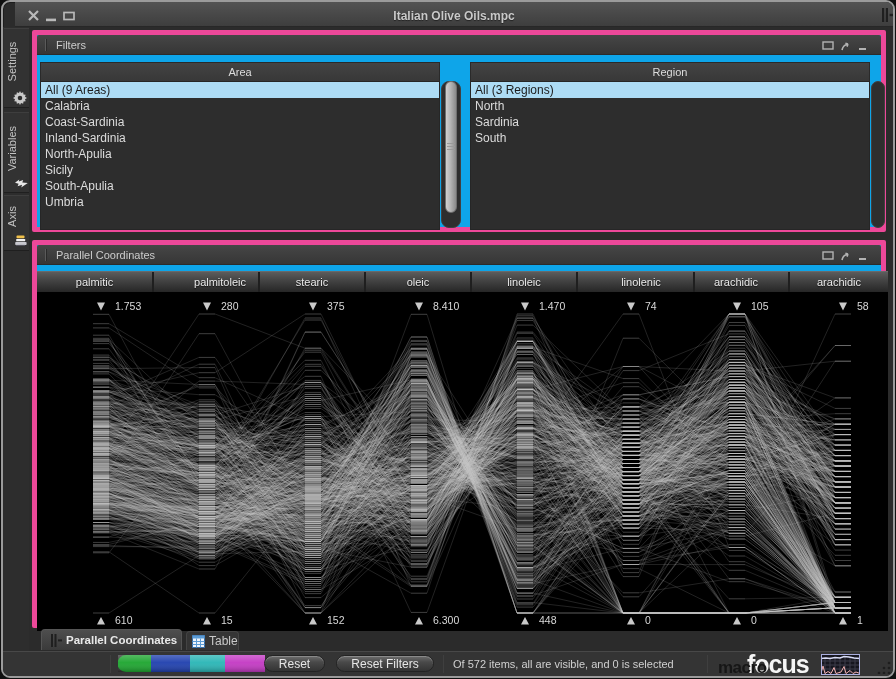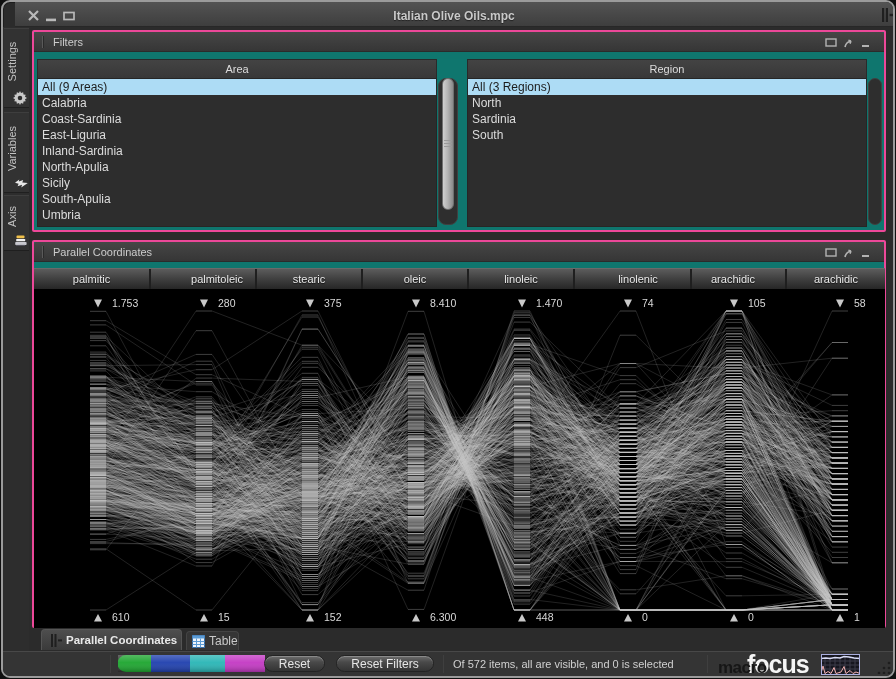--- a/index.html
+++ b/index.html
@@ -3,21 +3,21 @@
 *{margin:0;padding:0;box-sizing:border-box}
 html,body{width:896px;height:679px;overflow:hidden;background:#101010;font-family:"Liberation Sans",sans-serif}
 .abs{position:absolute}
 #win{position:absolute;left:1px;top:0px;width:894px;height:678px;border:2px solid #9b9b9b;border-radius:9px;background:#2b2b2b;overflow:hidden;box-shadow:inset 0 0 0 1px #1d1d1d}
 #titlebar{position:absolute;left:12px;right:0;top:0;height:25px;background:linear-gradient(#535353,#3e3e3e);border-bottom:1px solid #272727}
 #title{position:absolute;left:0;right:0;top:7px;text-align:center;font-size:12px;font-weight:bold;color:#c9c9c9;text-shadow:0 1px 1px #222}
 #sidebar{position:absolute;left:0;top:25px;width:26px;bottom:25px;background:#2d2d2d}
 .stab{position:absolute;left:1px;width:25px;background:#323232;border-top:1px solid #3e3e3e;border-bottom:1px solid #1f1f1f}
 .vtext{position:absolute;left:-22px;width:60px;height:13px;line-height:13px;color:#c2c2c2;font-size:11px;white-space:nowrap;transform:rotate(-90deg);text-align:center}
 #main{position:absolute;left:26px;top:25px;right:0;bottom:25px;background:#2b2b2b}
-.panel{position:absolute;background:#0f766e;border:2px solid #ec4899;border-radius:2px}
+.panel{position:absolute;background:#0ea5e9;border:5px solid #ec4899;border-radius:2px}
 .phead{position:absolute;left:0;right:0;top:0;height:20px;background:linear-gradient(#464646,#363636);border-bottom:1px solid #2b2b2b;border-radius:2px 2px 0 0}
 .phead .grip{position:absolute;left:8px;top:4px;width:2px;height:12px;background:#5a5a5a;border-right:1px solid #2a2a2a}
 .phead .ptitle{position:absolute;left:19px;top:4px;font-size:11px;color:#cccccc}
 .picons{position:absolute;top:5px;right:13px}
 .listhead{position:absolute;height:20px;background:linear-gradient(#434343,#383838);border:1px solid #2a2a2a;border-bottom:1px solid #262626;color:#dddddd;font-size:11px;text-align:center;line-height:19px}
 .listbody{position:absolute;background:#2d2d2d;border:1px solid #262626;border-top:none}
 .lrow{height:16px;line-height:16px;font-size:12px;color:#dcdcdc;padding-left:4px;white-space:nowrap}
 .lrow.sel{background:#addcf5;color:#1c1c1c}
 .sbtrack{position:absolute;background:#2e2e2e;border:1px solid #404040;border-radius:8px}
 .sbthumb{position:absolute;border-radius:6px;background:linear-gradient(90deg,#cfcfcf,#b5b5b5 45%,#8a8a8a);border:1px solid #6f6f6f}
@@ -84,21 +84,20 @@
           <rect x="1" y="2" width="10" height="7" fill="none" stroke="#b3b3b3" stroke-width="1.4"></rect>
           <path d="M20 10 Q21 5 26 4 M26 4 l-2.6-.8 M26 4 l-1 2.6" stroke="#b3b3b3" stroke-width="1.6" fill="none"></path>
           <rect x="37" y="8" width="7" height="2" fill="#b3b3b3"></rect>
         </svg>
       </div>
       <div class="listhead" style="left:3px;top:27px;width:400px">Area</div>
       <div class="listbody" style="left:3px;top:47px;width:400px;height:148px">
         <div class="lrow sel">All (9 Areas)</div>
         <div class="lrow">Calabria</div>
         <div class="lrow">Coast-Sardinia</div>
-        <div class="lrow">East-Liguria</div>
         <div class="lrow">Inland-Sardinia</div>
         <div class="lrow">North-Apulia</div>
         <div class="lrow">Sicily</div>
         <div class="lrow">South-Apulia</div>
         <div class="lrow">Umbria</div>
       </div>
       <div class="sbtrack" style="left:404px;top:46px;width:20px;height:147px"></div>
       <div class="sbthumb" style="left:408px;top:46px;width:12px;height:132px"></div>
       <div class="abs" style="left:410px;top:108px;width:8px;height:9px;background:repeating-linear-gradient(#9a9a9a 0,#9a9a9a 1px,transparent 1px,transparent 3px)"></div>
       <div class="listhead" style="left:433px;top:27px;width:400px">Region</div>

